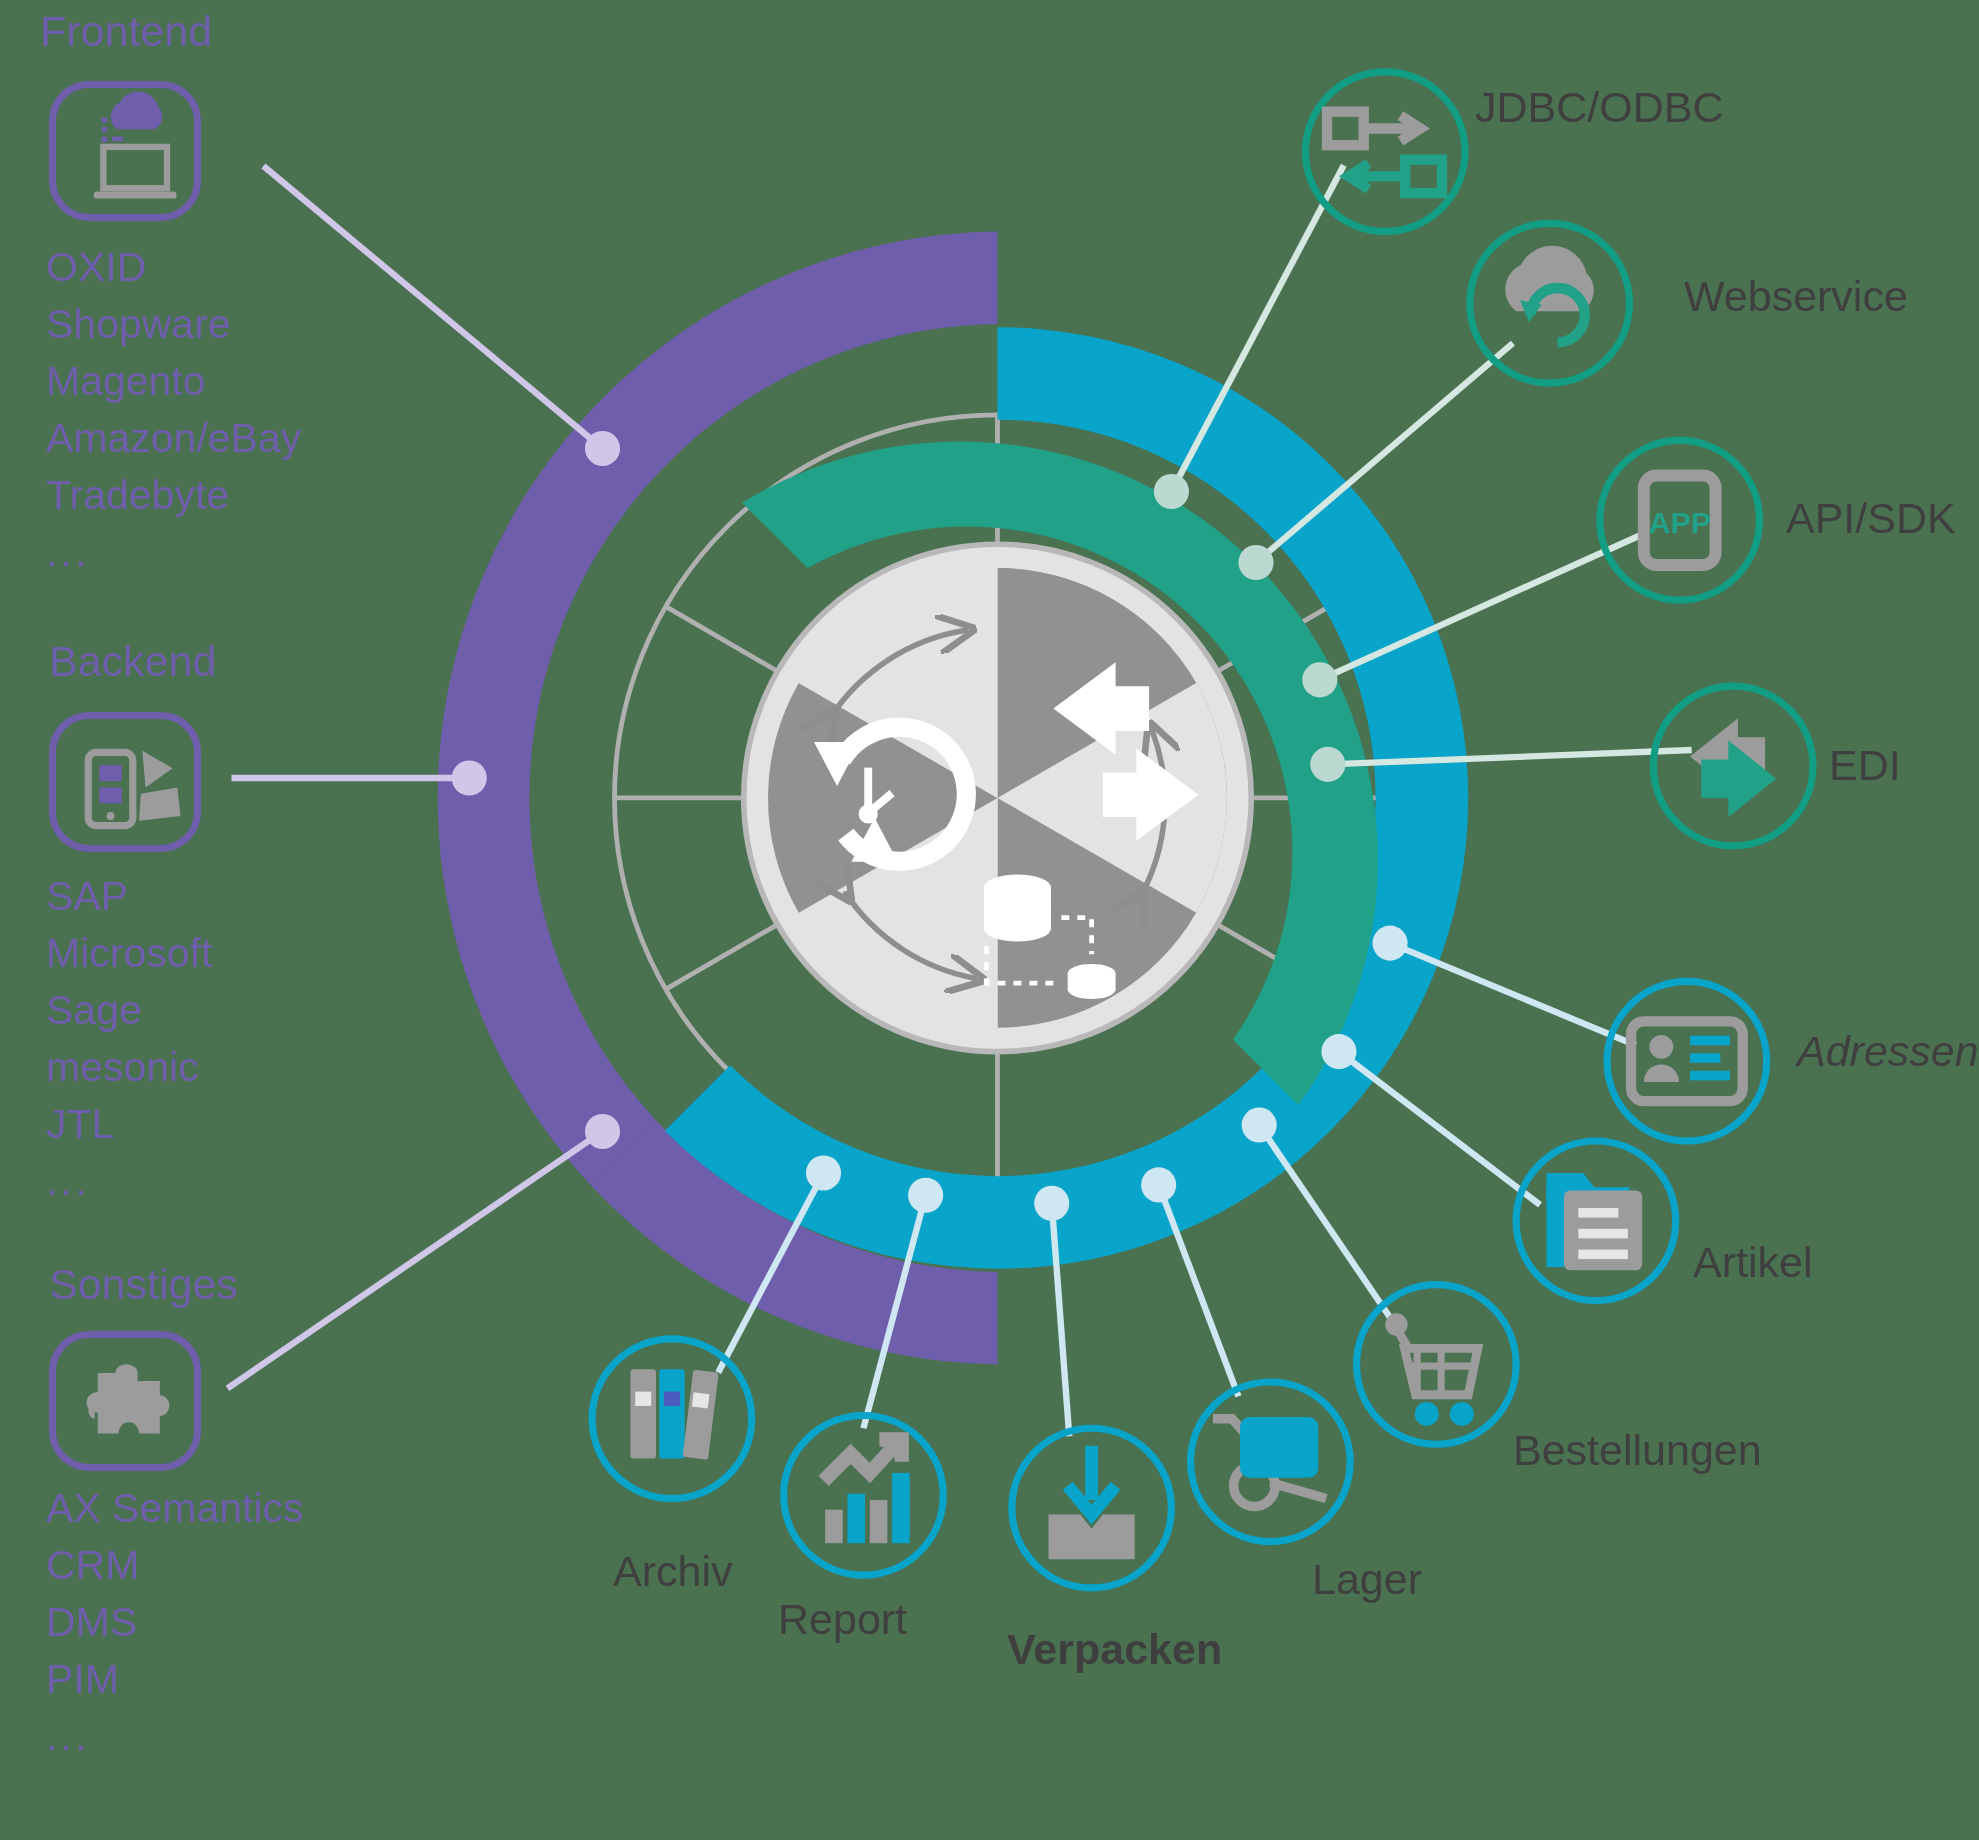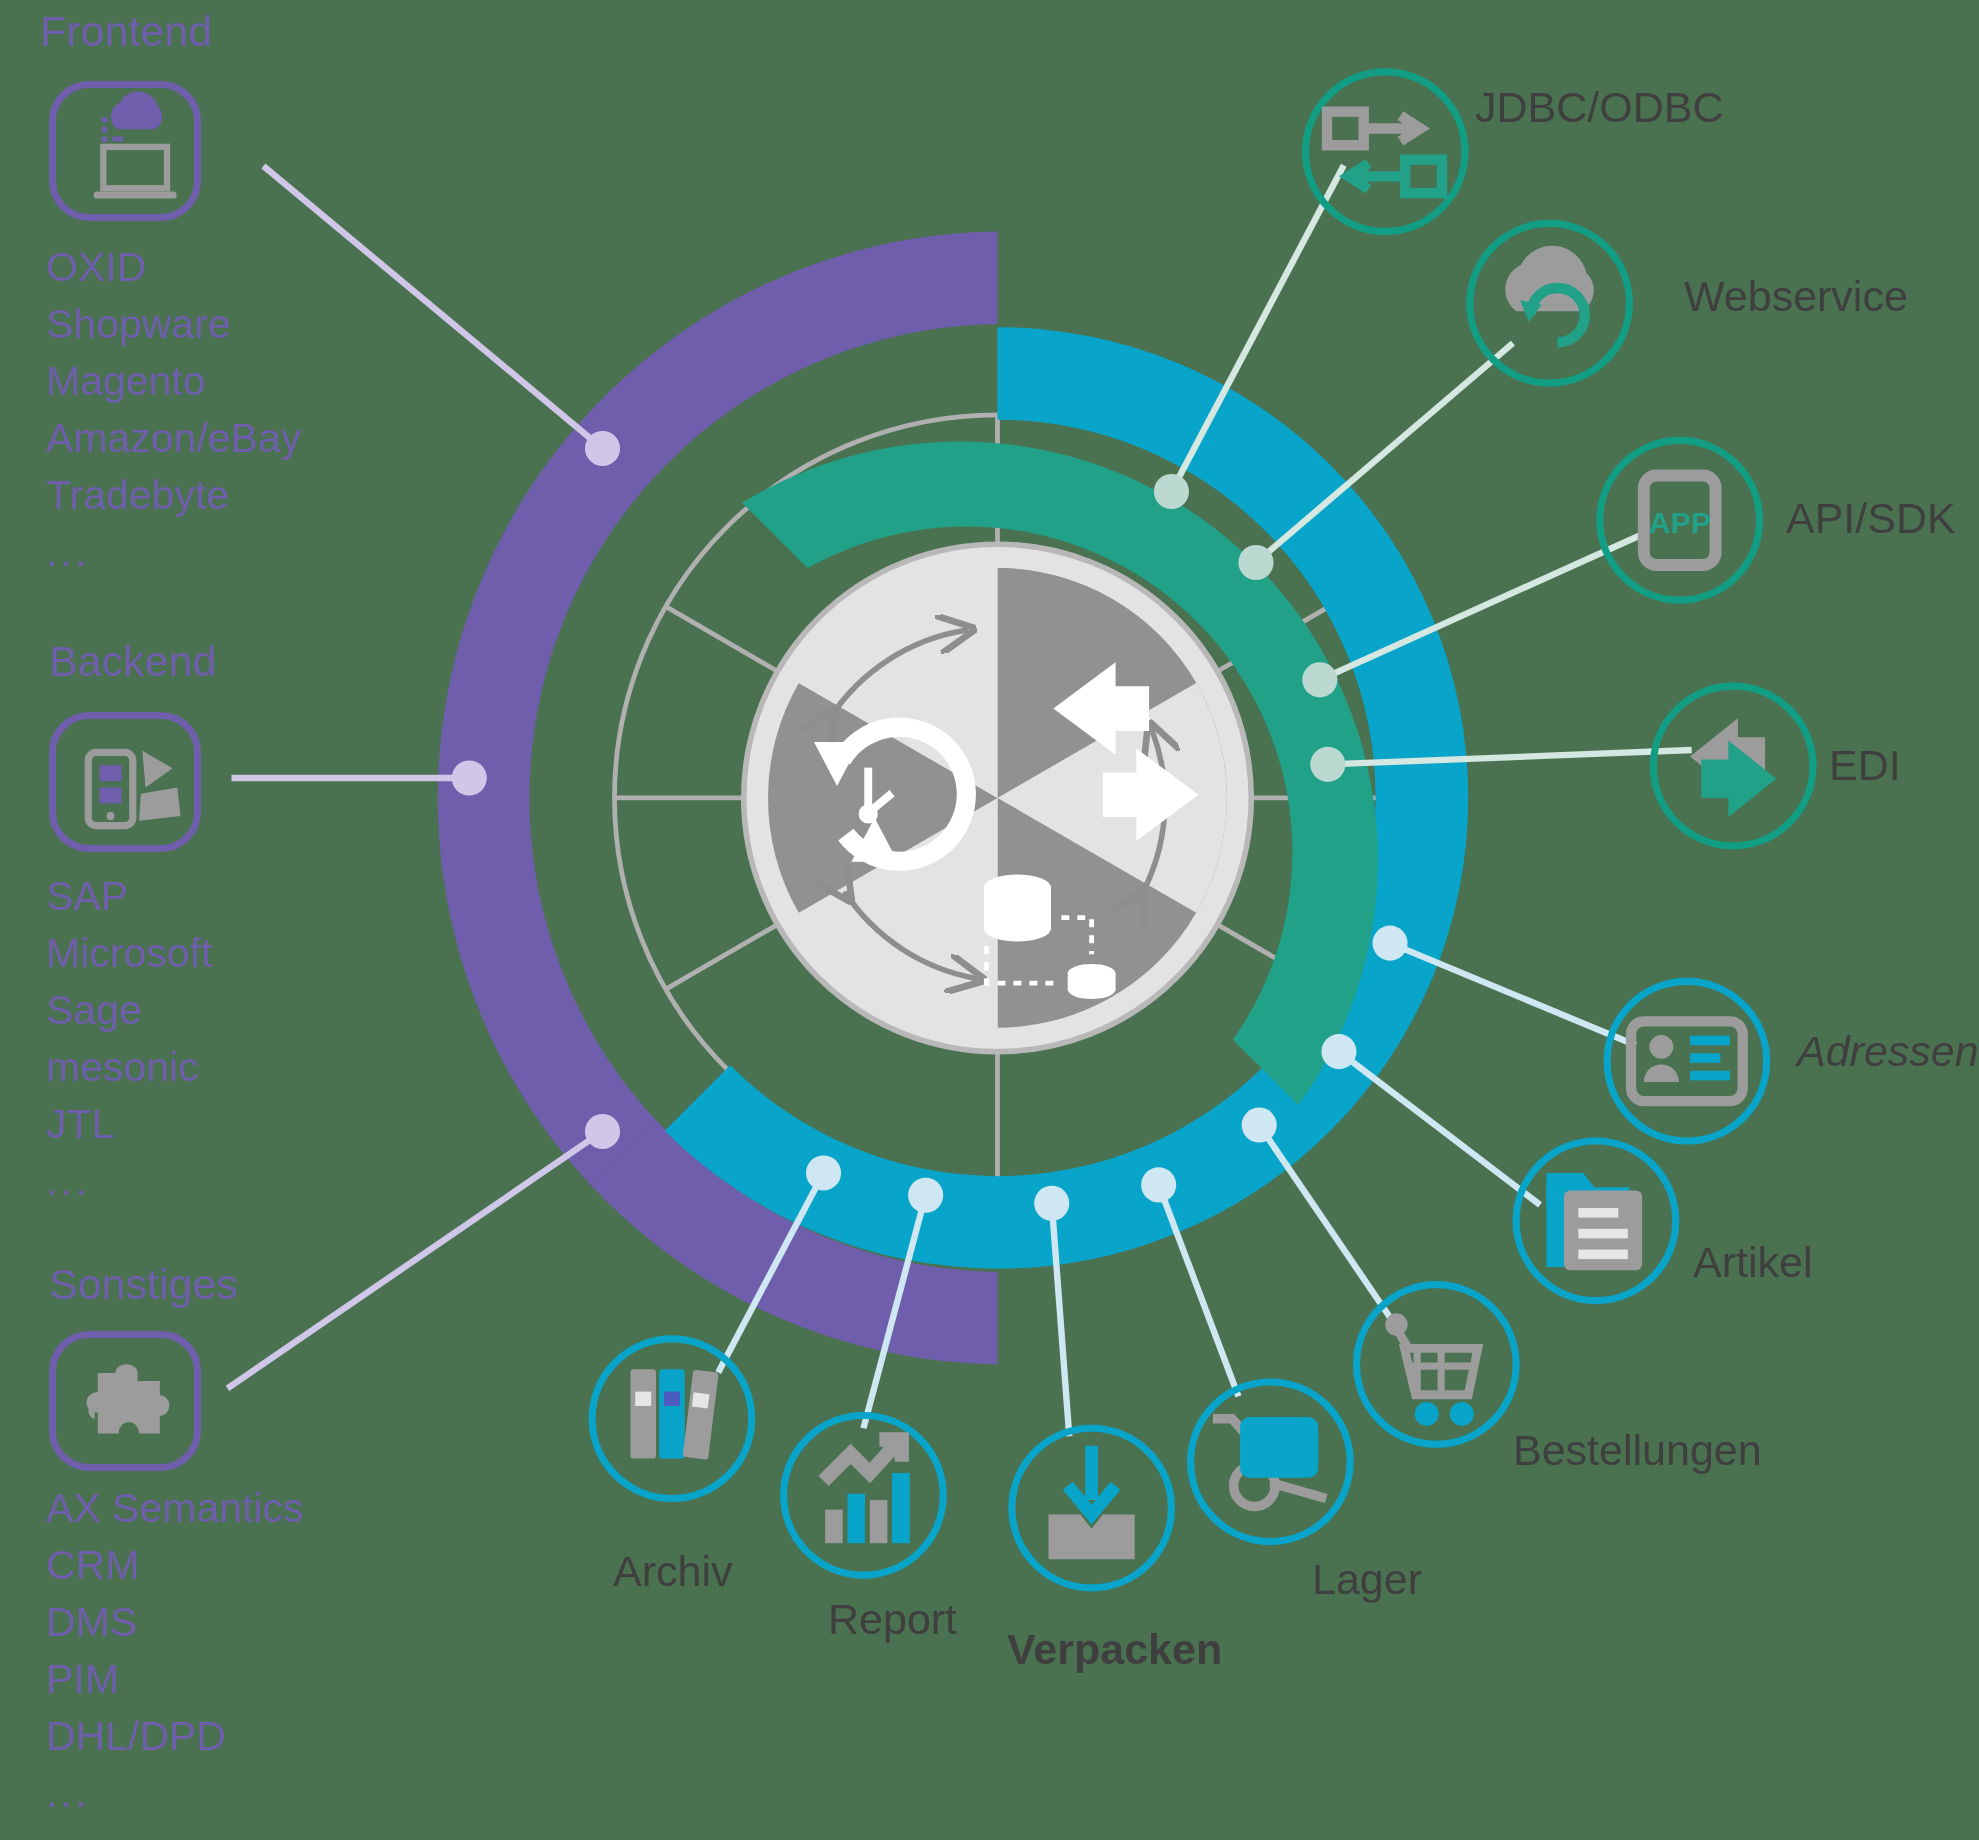--- a/index.html
+++ b/index.html
@@ -336,31 +336,30 @@
     <svg viewBox="0 0 190 176" width="152" height="140">
       <path d="M74,44 a14,11 0 0 1 28,0 v10 h28 v18 a12,13 0 0 1 0,26 v22 h-26 a12,13 0 0 0 -26,0 h-26 v-26 a13,12 0 0 1 0,-26 v-24 h22 z" fill="#9c9c9c"></path>
       <path d="M48,80 a13,12 0 0 0 0,22 z" fill="#9c9c9c"></path>
     </svg>
   </div>
   <div class="col-group col-list" style="left:46px;top:1480px;">
     <div>AX Semantics</div>
     <div>CRM</div>
     <div>DMS</div>
     <div>PIM</div>
-    <div>DHL/DPD</div>
     <div class="dots">...</div>
   </div>
 
   <div class="node-label" style="left:1475px;top:84px;">JDBC/ODBC</div>
   <div class="node-label" style="left:1684px;top:273px;">Webservice</div>
   <div class="node-label" style="left:1786px;top:495px;">API/SDK</div>
   <div class="node-label" style="left:1829px;top:742px;">EDI</div>
 
   <div class="node-label" style="left:1797px;top:1028px;font-style:italic;">Adressen</div>
   <div class="node-label" style="left:1693px;top:1239px;">Artikel</div>
   <div class="node-label" style="left:1513px;top:1427px;">Bestellungen</div>
   <div class="node-label" style="left:1312px;top:1556px;">Lager</div>
   <div class="node-label" style="left:1007px;top:1626px;font-weight:bold;">Verpacken</div>
-  <div class="node-label" style="left:828px;top:1596px;">Report</div>
+  <div class="node-label" style="left:778px;top:1596px;">Report</div>
   <div class="node-label" style="left:605px;top:1548px;margin-left:8px;">Archiv</div>
 
 </div>
 
 
 </body></html>

